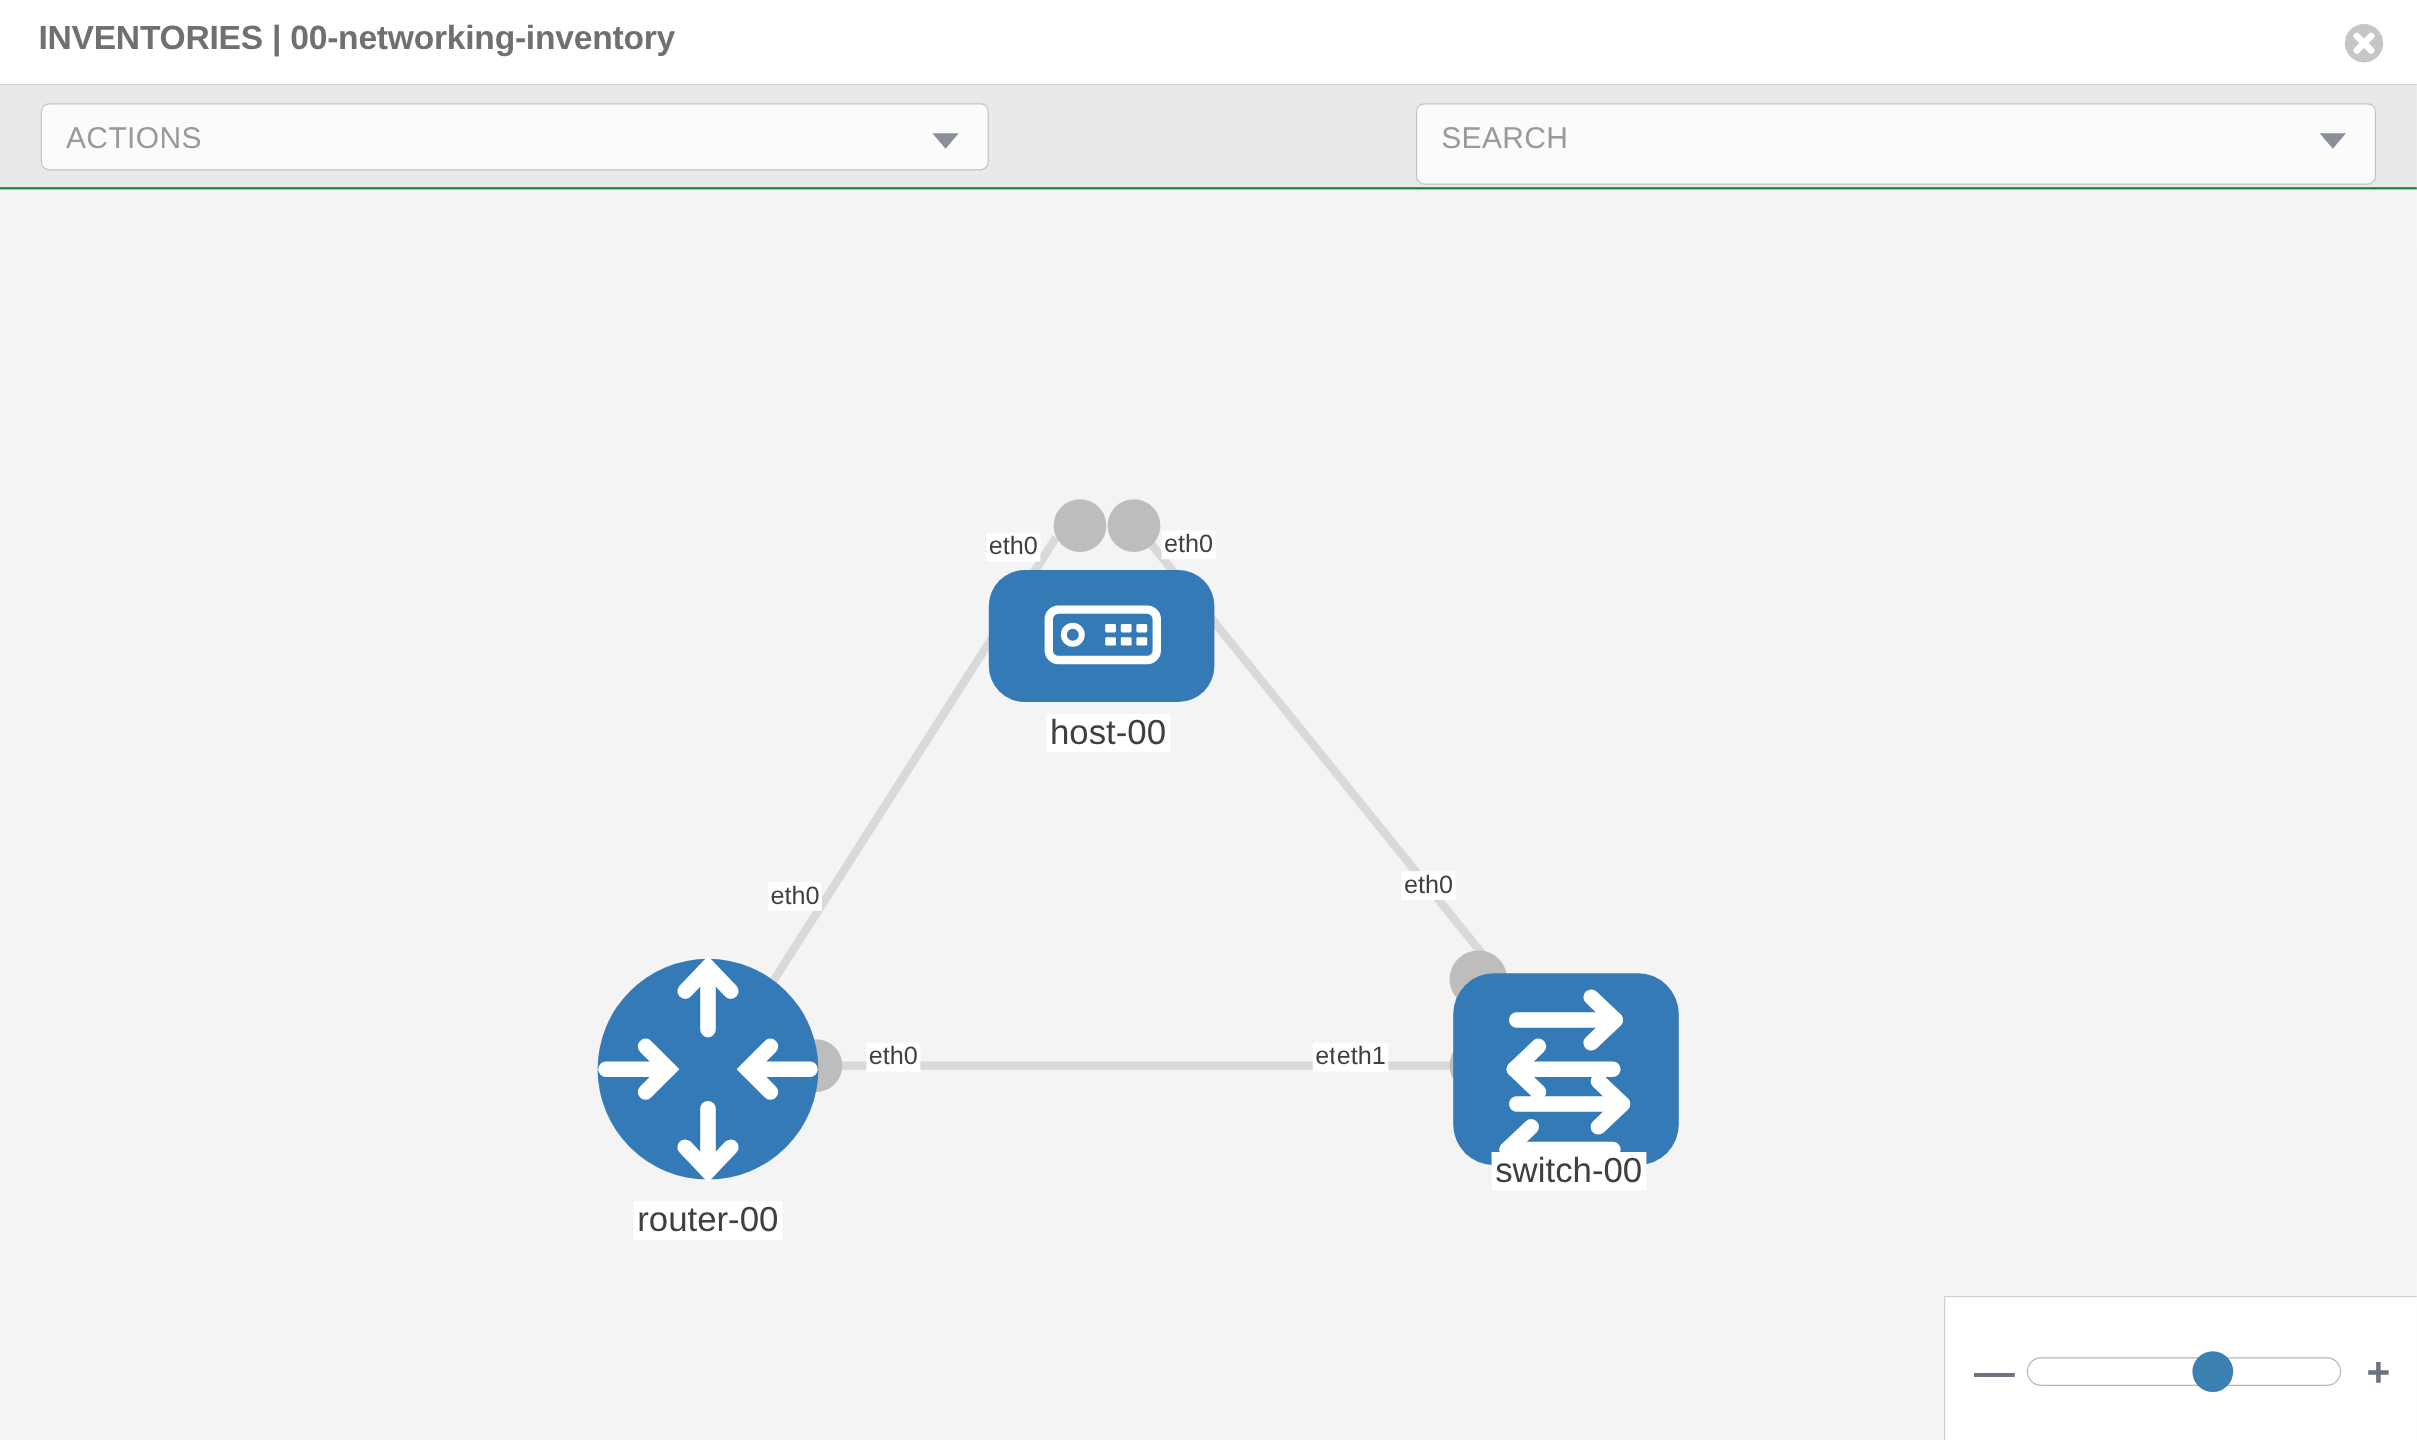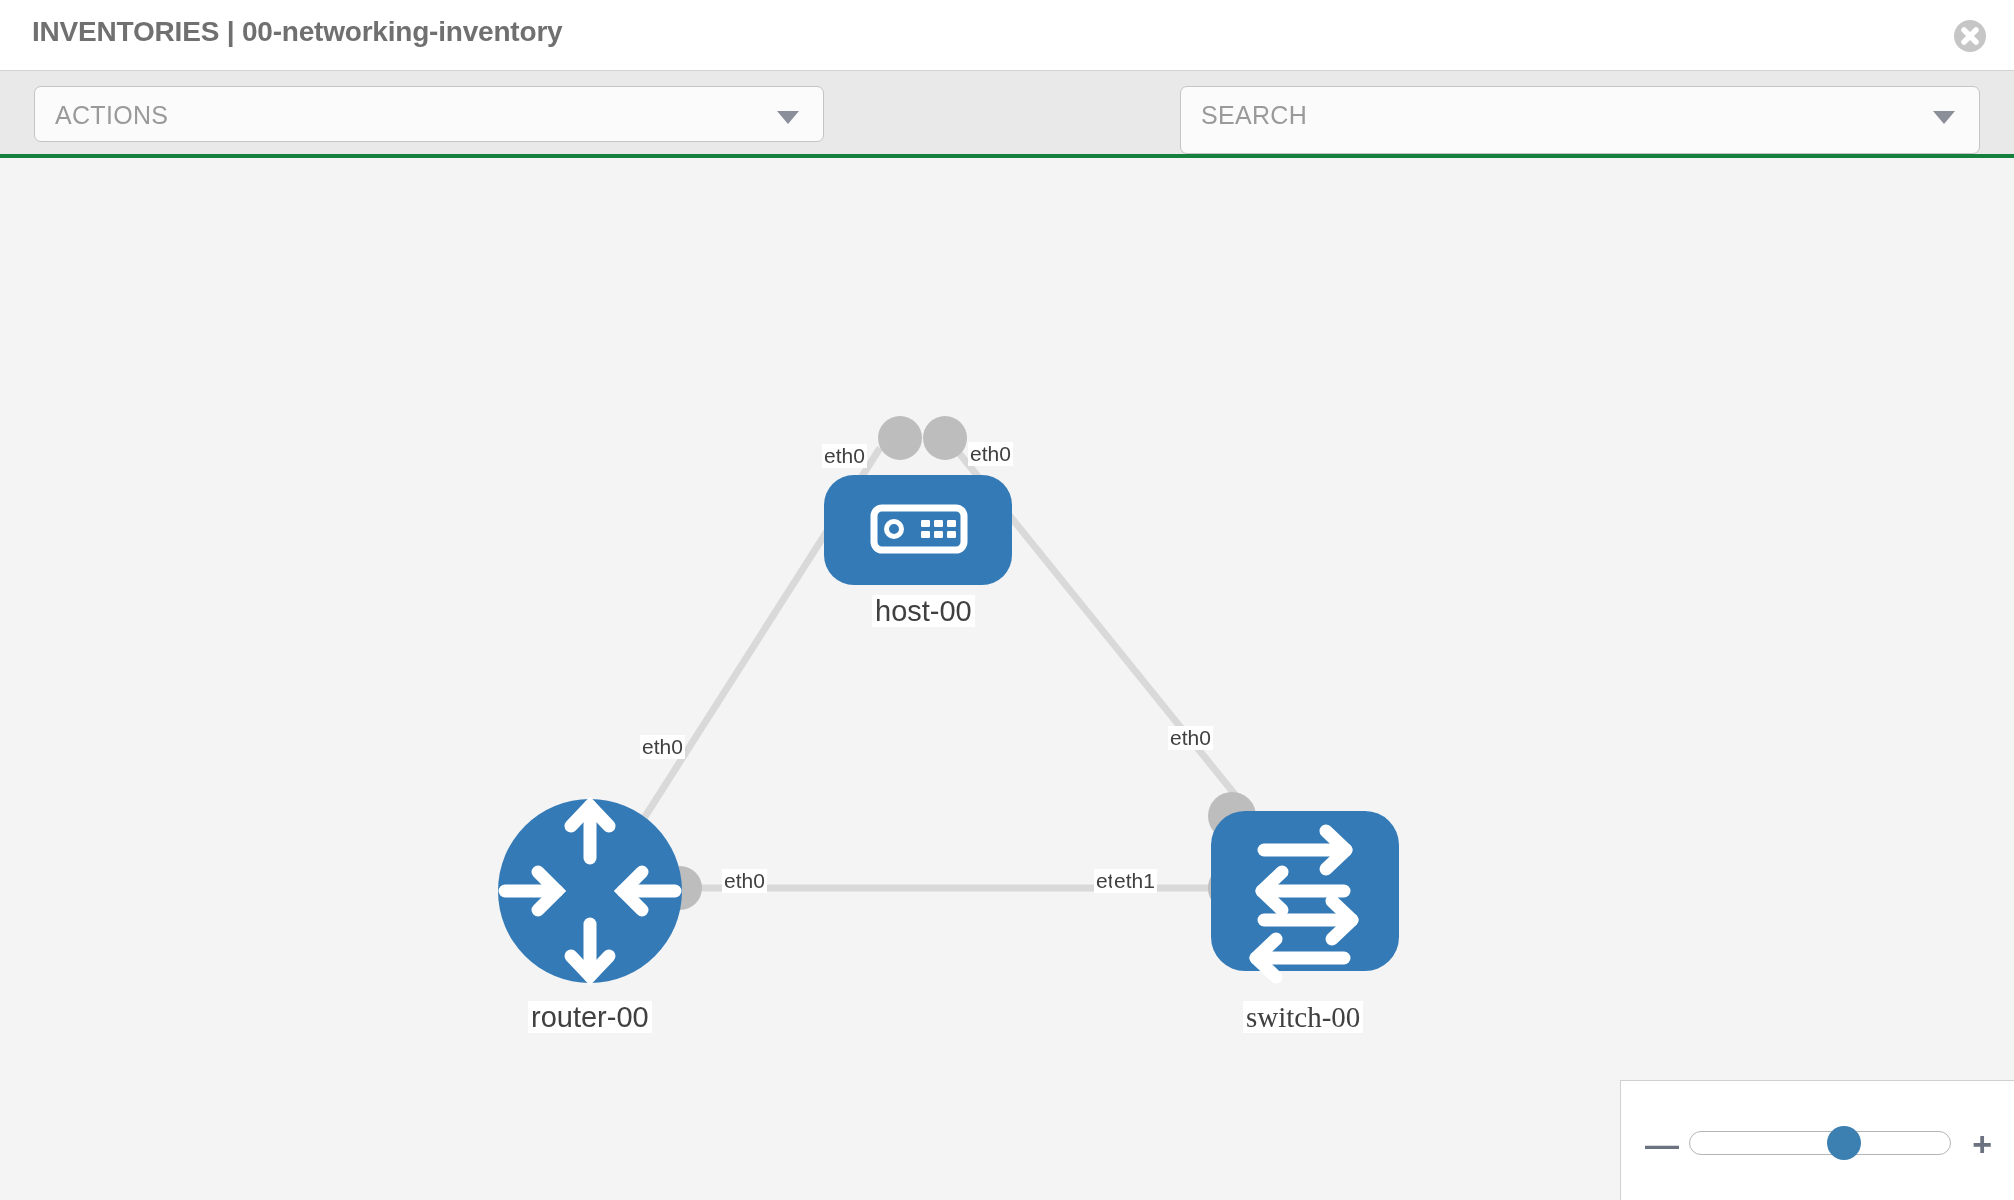--- a/index.html
+++ b/index.html
@@ -47,21 +47,21 @@
   .close-btn svg { display: block; }
 
   
   .toolbar {
     position: absolute;
     left: 0; top: 70px;
     width: 2014px;
     height: 88px;
     background: #e9e9e9;
     border-top: 1px solid #d3d3d3;
-    border-bottom: 4px solid #15803d;
+    border-bottom: 2px solid #15803d;
     box-sizing: border-box;
   }
   .actions-select {
     position: absolute;
     left: 34px;
     top: 15px;
     width: 790px;
     height: 56px;
     background: #fbfbfb;
     border: 1px solid #c4c4c4;
@@ -322,21 +322,21 @@
   <span class="chip iface" style="left:822px; top:286px;">eth0</span>
   <span class="chip iface" style="left:968px; top:284px;">eth0</span>
   <span class="chip iface" style="left:640px; top:577px;">eth0</span>
   <span class="chip iface" style="left:1168px; top:568px;">eth0</span>
   <span class="chip iface" style="left:722px; top:711px;">eth0</span>
   <span class="chip iface" style="left:1094px; top:711px;">eth0</span>
   <span class="chip iface" style="left:1112px; top:711px;">eth1</span>
 
   <span class="chip node-name" style="left:872px; top:437px;">host-00</span>
   <span class="chip node-name" style="left:528px; top:843px;">router-00</span>
-  <span class="chip node-name" style="left:1243px; top:843px;font-family:Liberation Serif, serif;">switch-00</span>
+  <span class="chip node-name" style="left:1243px; top:802px;">switch-00</span>
 
 </div>
 
 <div class="zoom-widget">
   <div class="zoom-minus">—</div>
   <div class="zoom-track">
     <div class="zoom-thumb" id="zoom-thumb" style="left: 136.8px;"></div>
   </div>
   <div class="zoom-plus">+</div>
 </div>

